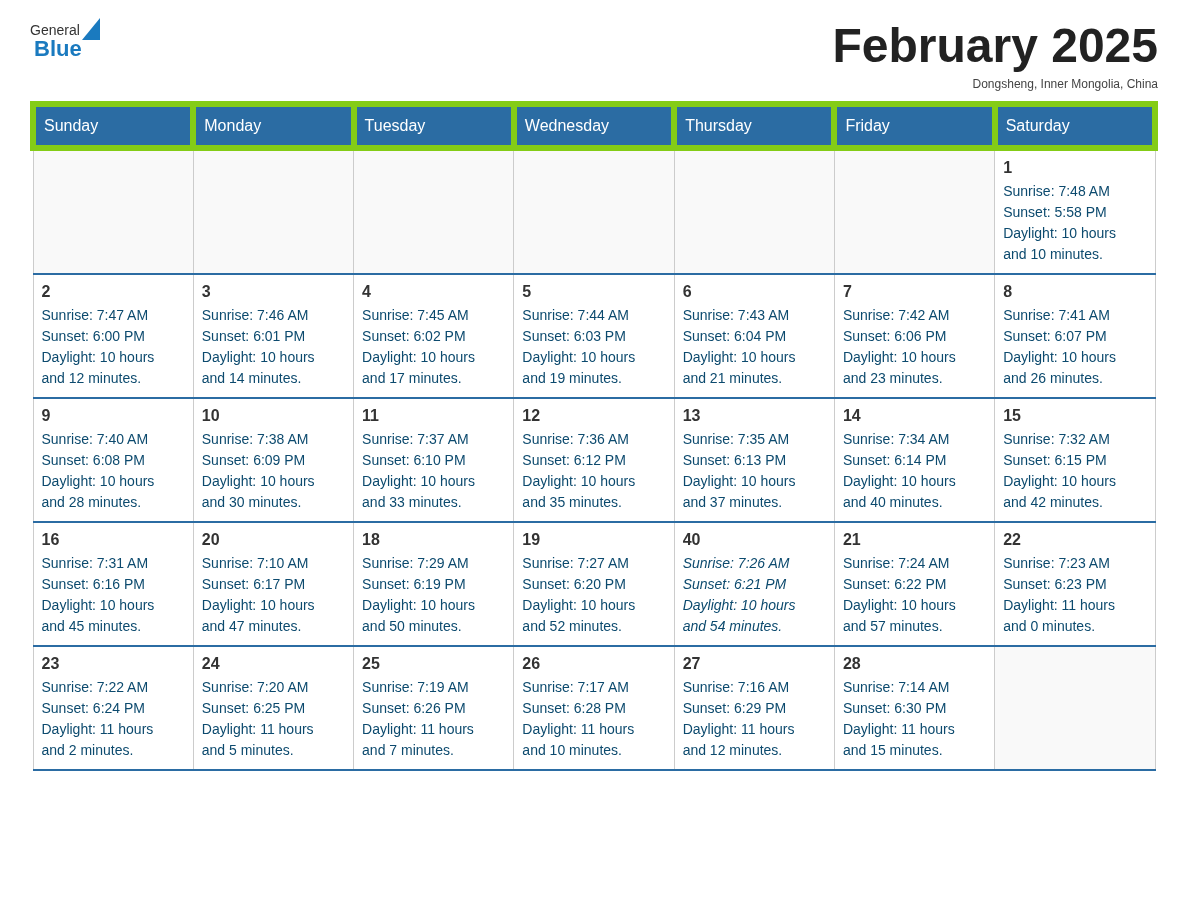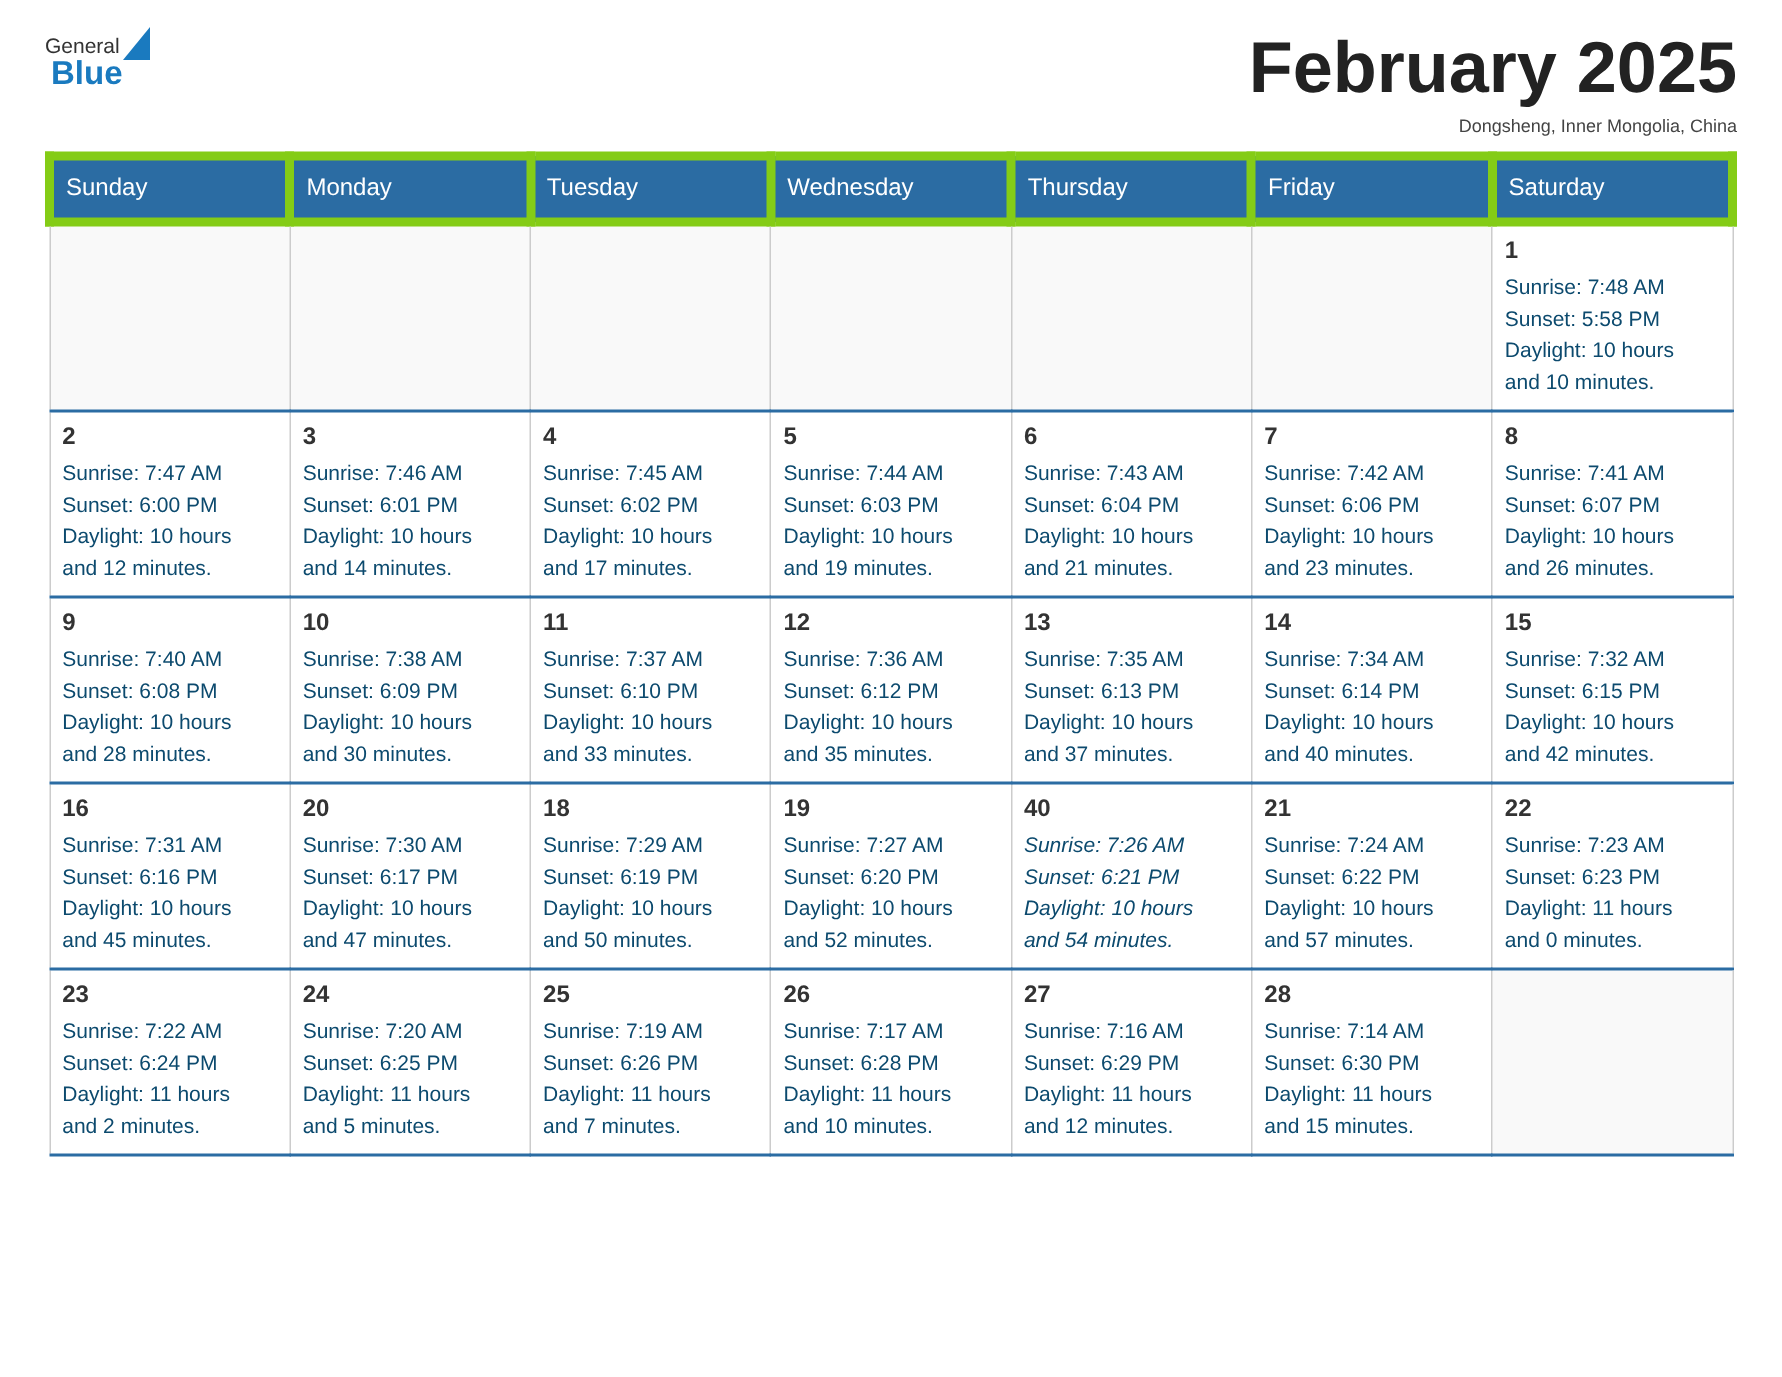--- a/index.html
+++ b/index.html
@@ -246,21 +246,21 @@
       <tr>
         <td>
           <span class="day-number">16</span>
           <div class="day-info" style="white-space: pre-line;">Sunrise: 7:31 AM
 Sunset: 6:16 PM
 Daylight: 10 hours
 and 45 minutes.</div>
         </td>
         <td>
           <span class="day-number">20</span>
-          <div class="day-info" style="white-space: pre-line;">Sunrise: 7:30 AM
+          <div class="day-info" style="white-space: pre-line;">Sunrise: 7:10 AM
 Sunset: 6:17 PM
 Daylight: 10 hours
 and 47 minutes.</div>
         </td>
         <td>
           <span class="day-number">18</span>
           <div class="day-info" style="white-space: pre-line;">Sunrise: 7:29 AM
 Sunset: 6:19 PM
 Daylight: 10 hours
 and 50 minutes.</div>

